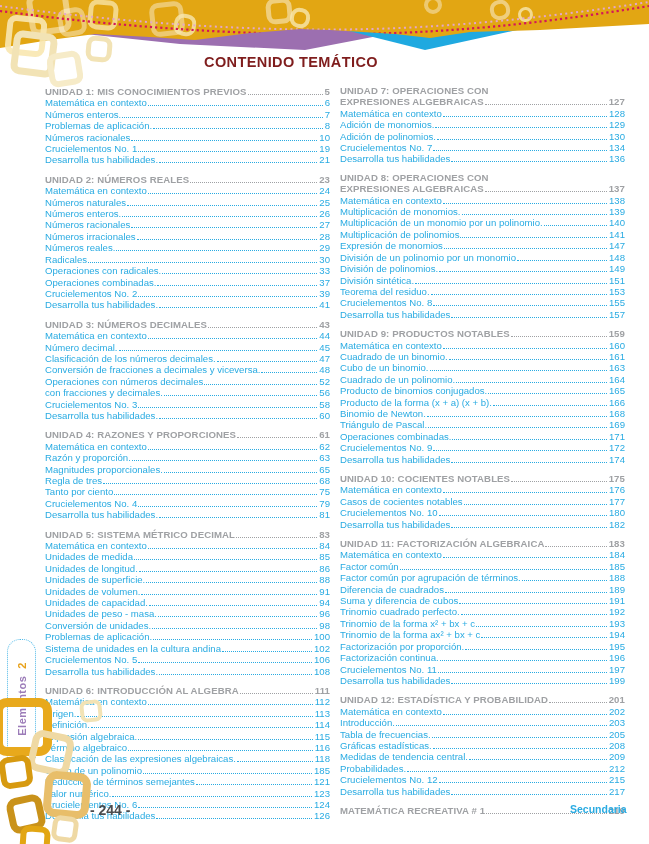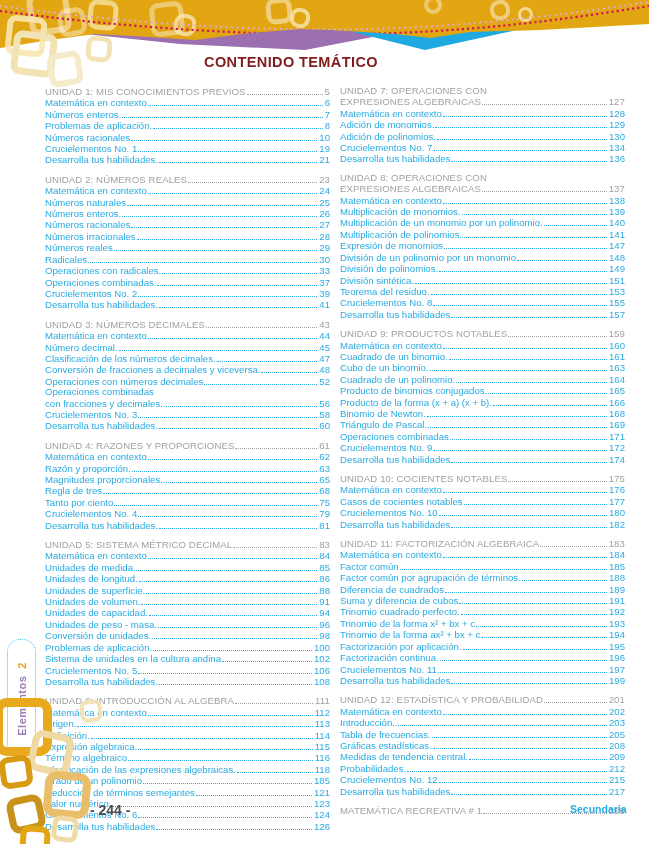--- a/index.html
+++ b/index.html
@@ -43,21 +43,21 @@
 
   
   .title{position:absolute;top:54px;left:0;width:582px;margin:0;text-align:center;
     font-size:14.5px;font-weight:bold;letter-spacing:.4px;color:#7f1d1d;}
 
   
   .toc{position:absolute;left:45px;top:86px;width:580px;display:flex;gap:10px;}
   .col{width:285px;}
   .section{margin-bottom:8px;}
   .row{display:flex;align-items:baseline;font-size:9.6px;line-height:10.4px;color:var(--entry-blue);white-space:nowrap;}
-  .row.heading{color:var(--heading-gray);font-weight:normal;letter-spacing:.1px;}
+  .row.heading{color:var(--heading-gray);font-weight:bold;letter-spacing:.1px;}
   .lbl{flex:0 0 auto;}
   .dots{flex:1 1 auto;min-width:5px;height:8px;border-bottom:1.6px dotted currentColor;margin:0 1px;}
   .pg{flex:0 0 auto;margin-left:1px;}
 
   
   .series-tab{position:absolute;left:7px;top:639px;width:27px;height:118px;
     border:1.6px dotted var(--tab-blue);border-bottom:none;border-radius:13px 13px 0 0;
     display:flex;align-items:center;justify-content:center;}
   .vtext{writing-mode:vertical-rl;transform:rotate(180deg);font-size:11px;font-weight:bold;letter-spacing:.5px;}
   .vtext .series-name{color:var(--series-purple);}
@@ -235,23 +235,20 @@
             <span class="lbl">Conversión de fracciones a decimales y viceversa.</span>
             <span class="dots"></span>
             <span class="pg">48</span>
           </div>
           <div class="row entry">
             <span class="lbl">Operaciones con números decimales</span>
             <span class="dots"></span>
             <span class="pg">52</span>
           </div>
           <div class="row entry">
-            <span class="lbl">Operaciones combinadas</span>
-          </div>
-          <div class="row entry">
             <span class="lbl">con fracciones y decimales.</span>
             <span class="dots"></span>
             <span class="pg">56</span>
           </div>
           <div class="row entry">
             <span class="lbl">Crucielementos No. 3</span>
             <span class="dots"></span>
             <span class="pg">58</span>
           </div>
           <div class="row entry">
@@ -662,21 +659,21 @@
             <span class="lbl">Trinomio de la forma x² + bx + c</span>
             <span class="dots"></span>
             <span class="pg">193</span>
           </div>
           <div class="row entry">
             <span class="lbl">Trinomio de la forma ax² + bx + c</span>
             <span class="dots"></span>
             <span class="pg">194</span>
           </div>
           <div class="row entry">
-            <span class="lbl">Factorización por aplicación.</span>
+            <span class="lbl">Factorización por proporción.</span>
             <span class="dots"></span>
             <span class="pg">195</span>
           </div>
           <div class="row entry">
             <span class="lbl">Factorización continua.</span>
             <span class="dots"></span>
             <span class="pg">196</span>
           </div>
           <div class="row entry">
             <span class="lbl">Crucielementos No. 11</span>

